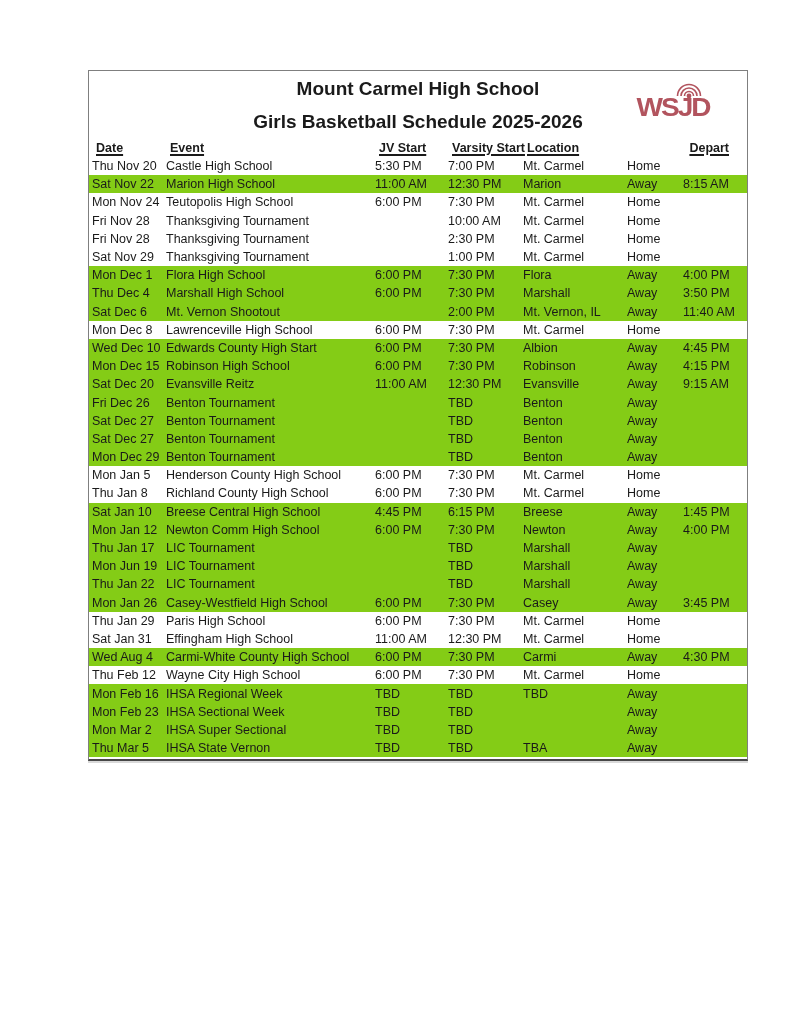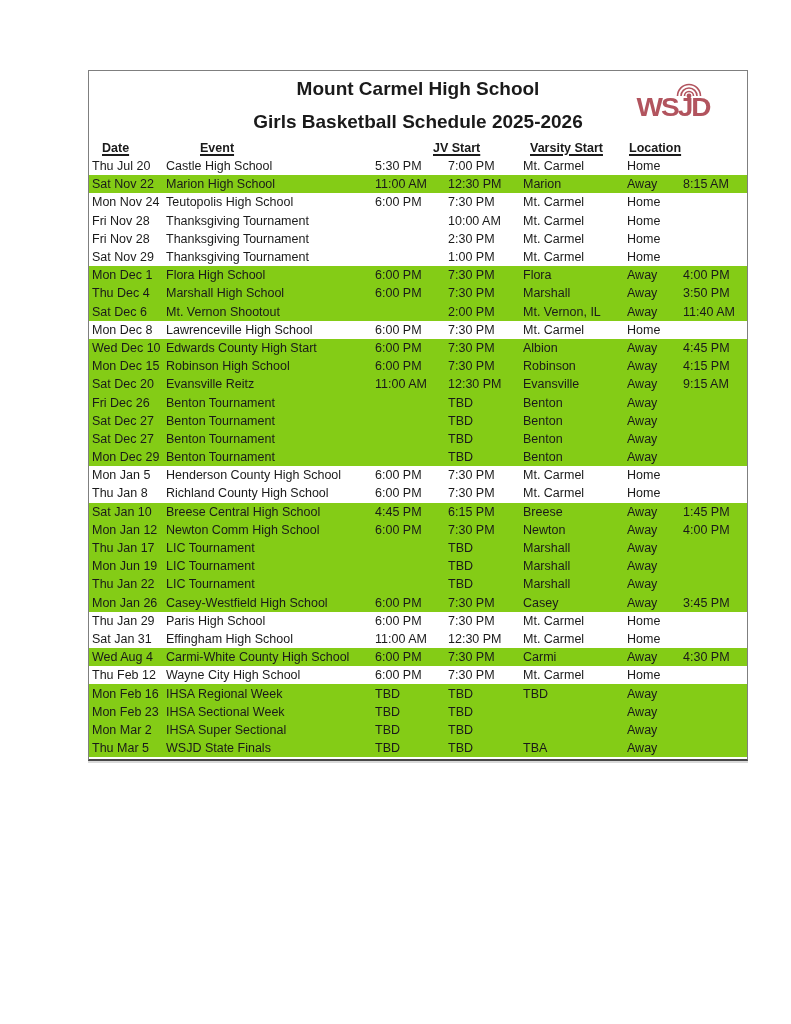--- a/index.html
+++ b/index.html
@@ -91,26 +91,25 @@
   
   .thead, .row {
     display: grid;
     grid-template-columns: 77px 209px 73px 75px 104px 56px 64px;
     align-items: center;
     white-space: nowrap;
   }
   .thead {
     position: absolute;
     top: 67px;
-    left: 10px;
+    left: 4px;
     width: 658px;
     height: 19px;
     font-size: 12.5px;
     font-weight: bold;
-    gap: 24px;
   }
   .thead .hcell span {
     text-decoration: underline;
     text-decoration-thickness: 1.5px;
     text-underline-offset: 2px;
   }
   .tbody {
     position: absolute;
     top: 86px;
     left: 0;
@@ -150,21 +149,21 @@
       <div class="hcell event"><span>Event</span></div>
       <div class="hcell jv"><span>JV Start</span></div>
       <div class="hcell varsity"><span>Varsity Start</span></div>
       <div class="hcell location"><span>Location</span></div>
       <div class="hcell homeaway"><span></span></div>
       <div class="hcell depart"><span>Depart</span></div>
     </div>
 
     <div class="tbody" id="rows">
   <div class="row">
-    <div class="c date">Thu Jul 20</div>
+    <div class="c date">Thu Nov 20</div>
     <div class="c event">Castle High School</div>
     <div class="c jv">5:30 PM</div>
     <div class="c varsity">7:00 PM</div>
     <div class="c location">Mt. Carmel</div>
     <div class="c homeaway">Home</div>
     <div class="c depart"></div>
   </div>
 
   <div class="row away">
     <div class="c date">Sat Nov 22</div>
@@ -471,21 +470,21 @@
     <div class="c event">IHSA Super Sectional</div>
     <div class="c jv">TBD</div>
     <div class="c varsity">TBD</div>
     <div class="c location"></div>
     <div class="c homeaway">Away</div>
     <div class="c depart"></div>
   </div>
 
   <div class="row away">
     <div class="c date">Thu Mar 5</div>
-    <div class="c event">WSJD State Finals</div>
+    <div class="c event">IHSA State Vernon</div>
     <div class="c jv">TBD</div>
     <div class="c varsity">TBD</div>
     <div class="c location">TBA</div>
     <div class="c homeaway">Away</div>
     <div class="c depart"></div>
   </div>
 </div>
   </div>
 </div>
 

